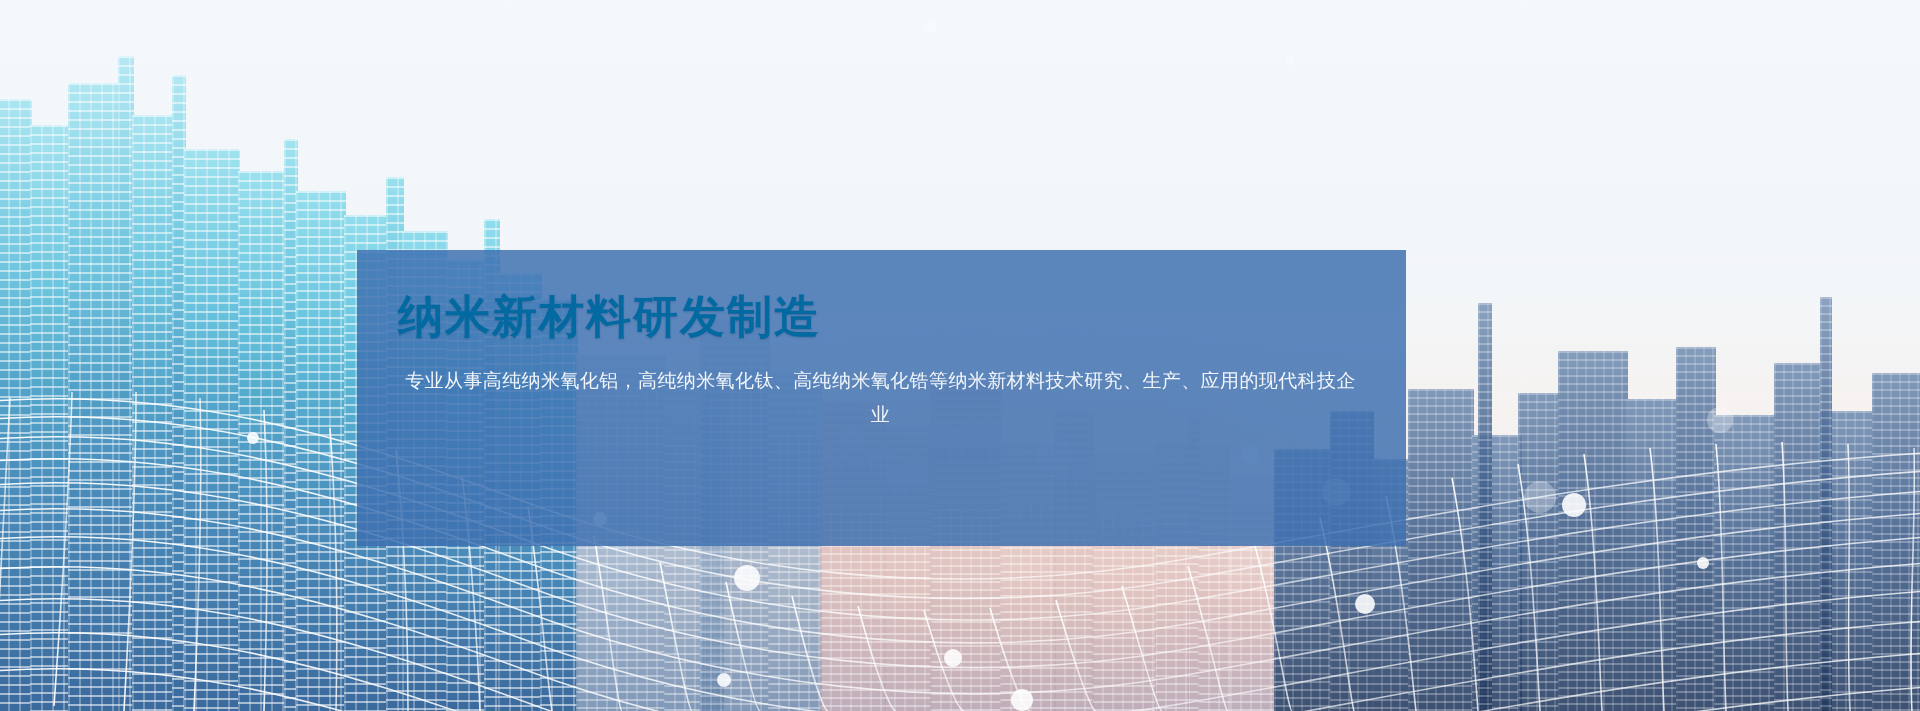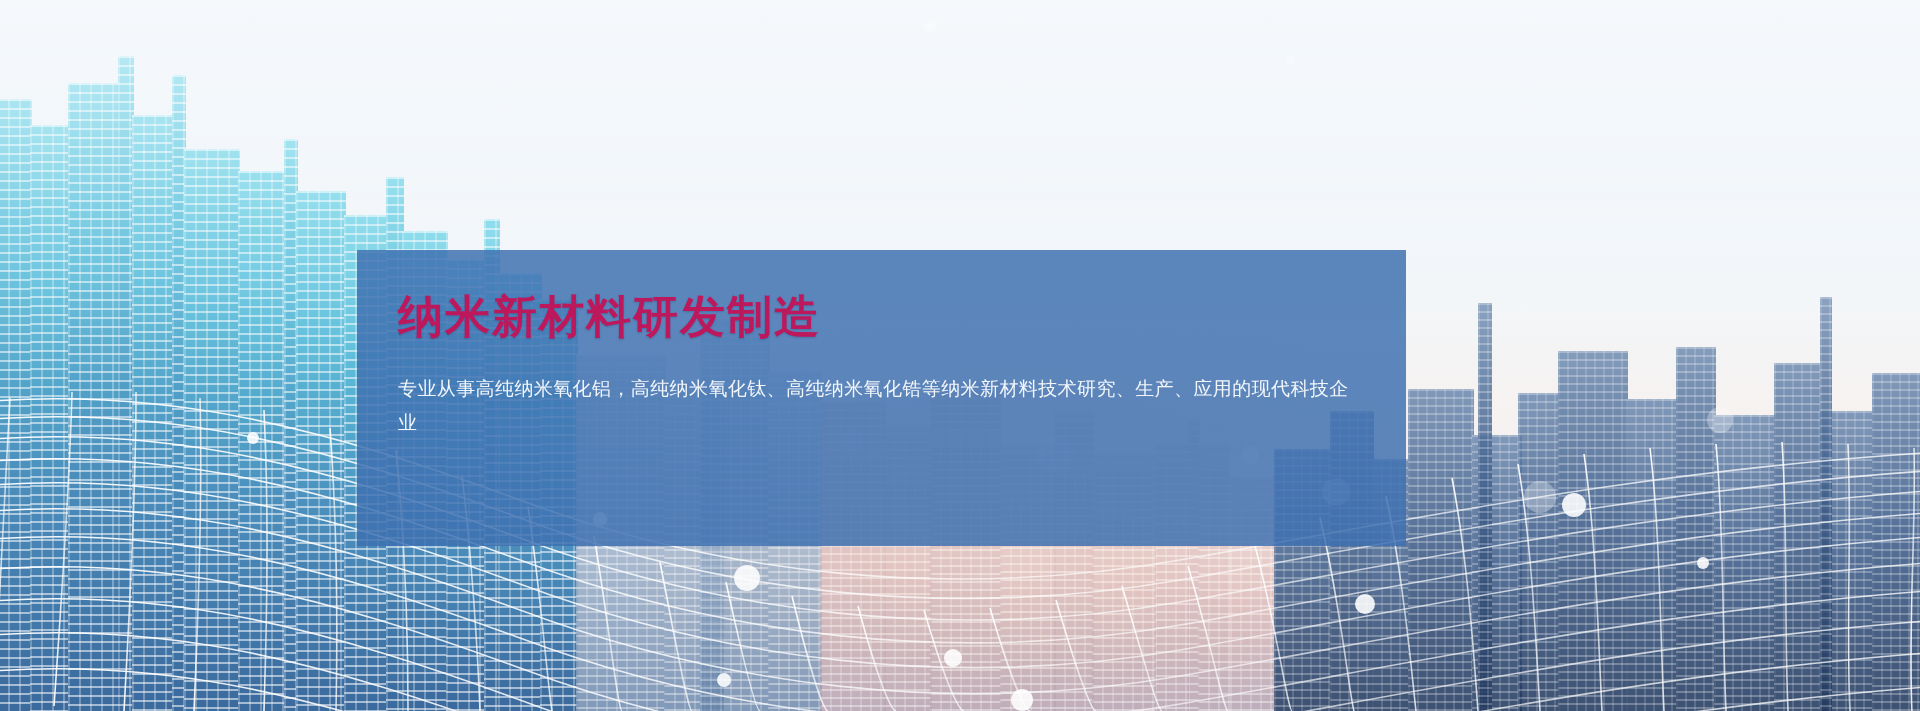--- a/index.html
+++ b/index.html
@@ -84,37 +84,38 @@
 
   
   #panel{
     position:absolute;
     left:357px;top:250px;
     width:1049px;height:296px;
     background:rgba(62,112,176,.84);
   }
   #panel .inner{padding:44px 0 0 41px;}
   #title{
-    color:#be185d;
+    color:#0369a1;
     font-size:45px;
     font-weight:bold;
     letter-spacing:2px;
     line-height:1;
-    margin:0 0 32px 0;
+    margin:0 0 24px 0;
     font-family:"DejaVu Sans","Liberation Sans",sans-serif;
     text-shadow:0 1px 2px rgba(20,50,95,.25);
   }
   #subtitle{
     color:#f2f6fb;
     font-size:19px;
     line-height:34px;
     font-weight:400;
     max-width:965px;
     letter-spacing:.4px;
     font-family:"DejaVu Sans","Liberation Sans",sans-serif;
+    text-align:center;
   }
 </style>
 </head>
 <body>
 
 <div id="banner">
 
   <div class="sky"></div>
   <div class="glow"></div>
   <div class="glow2"></div>

